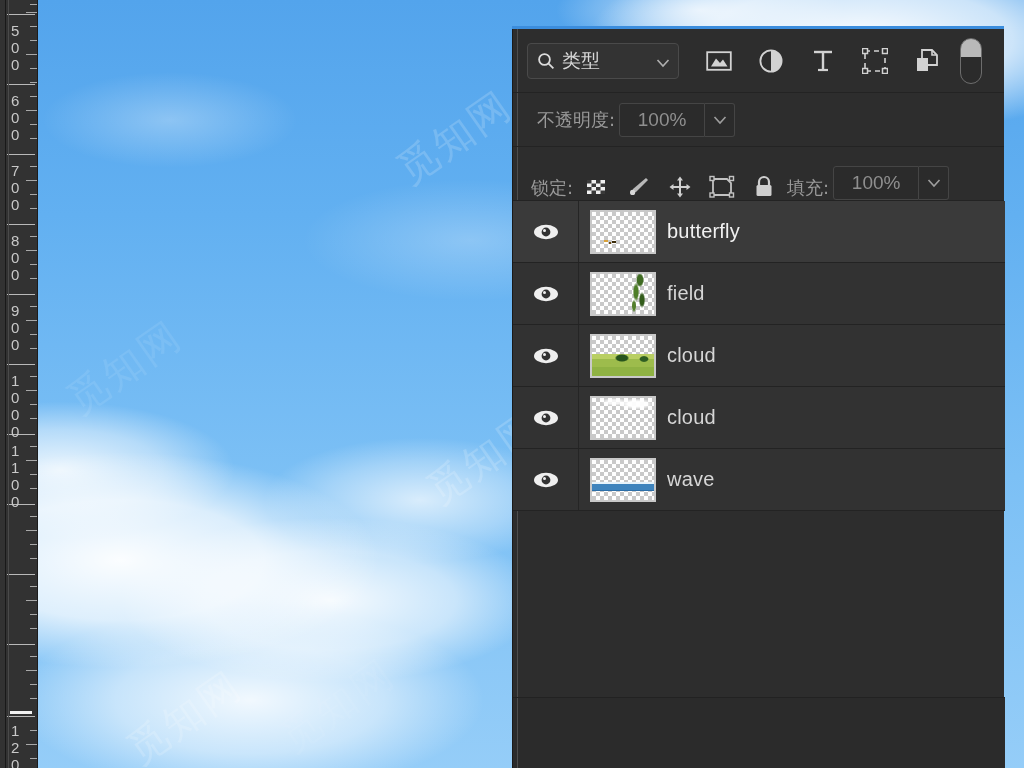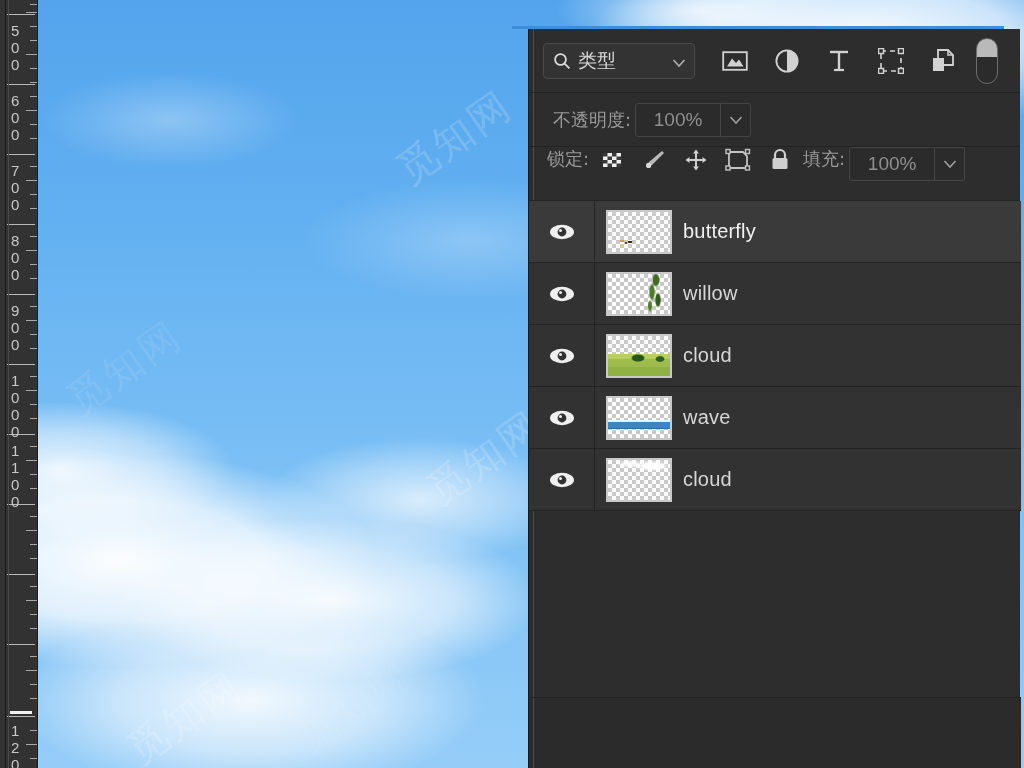--- a/index.html
+++ b/index.html
@@ -63,21 +63,21 @@
     font-family: "Liberation Sans", sans-serif;
     text-align: left; letter-spacing: 0;
   }
   .guide-marker {
     position: absolute; left: 10px; width: 22px; height: 3px;
     background: #f2f2f2;
   }
 
   
   #layers-panel {
-    position: absolute; left: 528px; top: 29px; width: 492px; height: 739px;
+    position: absolute; left: 512px; top: 29px; width: 492px; height: 739px;
     background: #2d2d2d;
     border-left: 1px solid #1a1a1a;
   }
   #layers-panel::before {
     content:""; position:absolute; left:4px; top:0; width:1px; height:100%; background:#4d4d4d;
   }
   #panel-accent {
     position: absolute; left: 512px; top: 26px; width: 492px; height: 3px;
     background: #3b8ddd;
   }
@@ -139,21 +139,21 @@
   }
   .numstep {
     height: 34px; width: 30px;
     background: #2b2b2b; border: 1px solid #454545; border-left: none;
     border-radius: 0 3px 3px 0;
     display: flex; align-items: center; justify-content: center;
   }
 
   
   #lock-row {
-    height: 54px; display: flex; align-items: flex-start;
+    height: 54px; display: flex; align-items: flex-end;
     padding-left: 18px; padding-right: 8px;
     border-bottom: 1px solid #232323;
   }
   .lockicons { display: flex; align-items: center; gap: 16px; margin-left: 10px; }
   .lockicon { width: 26px; height: 26px; display:flex; align-items:center; justify-content:center; }
 
   
   #layer-list { position: absolute; left: 0; top: 172px; width: 492px; }
   .layer-row {
     position: relative;
@@ -440,21 +440,21 @@
         </div>
         <div class="thumb-cell">
           <div class="thumb">
             <div class="art" style="background:
               radial-gradient(ellipse 5px 9px at 48px 6px, #3f6b22 0 55%, transparent 80%),
               radial-gradient(ellipse 4px 12px at 44px 18px, #4d7d28 0 50%, transparent 80%),
               radial-gradient(ellipse 4px 10px at 50px 26px, #335c1b 0 50%, transparent 82%),
               radial-gradient(ellipse 3px 8px at 42px 32px, #537f2c 0 50%, transparent 82%);"></div>
           </div>
         </div>
-        <span class="layer-name">willow</span>
+        <span class="layer-name">field</span>
       </div>
 
       <div class="layer-row">
         <div class="eye-cell">
           <svg width="30" height="20" viewBox="0 0 30 20">
               <ellipse cx="15" cy="10" rx="12" ry="7.2" fill="#efefef"></ellipse>
               <circle cx="15" cy="10" r="4.4" fill="#323232"></circle>
               <circle cx="13.5" cy="8.6" r="1.5" fill="#efefef"></circle>
             </svg>
         </div>
@@ -474,42 +474,42 @@
         <div class="eye-cell">
           <svg width="30" height="20" viewBox="0 0 30 20">
               <ellipse cx="15" cy="10" rx="12" ry="7.2" fill="#efefef"></ellipse>
               <circle cx="15" cy="10" r="4.4" fill="#323232"></circle>
               <circle cx="13.5" cy="8.6" r="1.5" fill="#efefef"></circle>
             </svg>
         </div>
         <div class="thumb-cell">
           <div class="thumb">
             <div class="art" style="background:
-              linear-gradient(to bottom, transparent 0 56%, #e8f4fb 56% 60%, #3f84bd 60% 74%, #2d6fa8 74% 78%, transparent 78% 100%);"></div>
+              radial-gradient(ellipse 22px 7px at 44px 6px, rgba(255,255,255,.95) 0 40%, rgba(255,255,255,0) 80%),
+              radial-gradient(ellipse 16px 5px at 22px 4px, rgba(255,255,255,.8) 0 40%, rgba(255,255,255,0) 82%);"></div>
           </div>
         </div>
-        <span class="layer-name">wave</span>
+        <span class="layer-name">cloud</span>
       </div>
 
       <div class="layer-row">
         <div class="eye-cell">
           <svg width="30" height="20" viewBox="0 0 30 20">
               <ellipse cx="15" cy="10" rx="12" ry="7.2" fill="#efefef"></ellipse>
               <circle cx="15" cy="10" r="4.4" fill="#323232"></circle>
               <circle cx="13.5" cy="8.6" r="1.5" fill="#efefef"></circle>
             </svg>
         </div>
         <div class="thumb-cell">
           <div class="thumb">
             <div class="art" style="background:
-              radial-gradient(ellipse 22px 7px at 44px 6px, rgba(255,255,255,.95) 0 40%, rgba(255,255,255,0) 80%),
-              radial-gradient(ellipse 16px 5px at 22px 4px, rgba(255,255,255,.8) 0 40%, rgba(255,255,255,0) 82%);"></div>
+              linear-gradient(to bottom, transparent 0 56%, #e8f4fb 56% 60%, #3f84bd 60% 74%, #2d6fa8 74% 78%, transparent 78% 100%);"></div>
           </div>
         </div>
-        <span class="layer-name">cloud</span>
+        <span class="layer-name">wave</span>
       </div>
 
     </div>
 
     <div id="list-filler">
       <div class="wm dark" style="left:-240px;top:-20px;">觅知网</div>
     </div>
   </div>
 </div>
 

